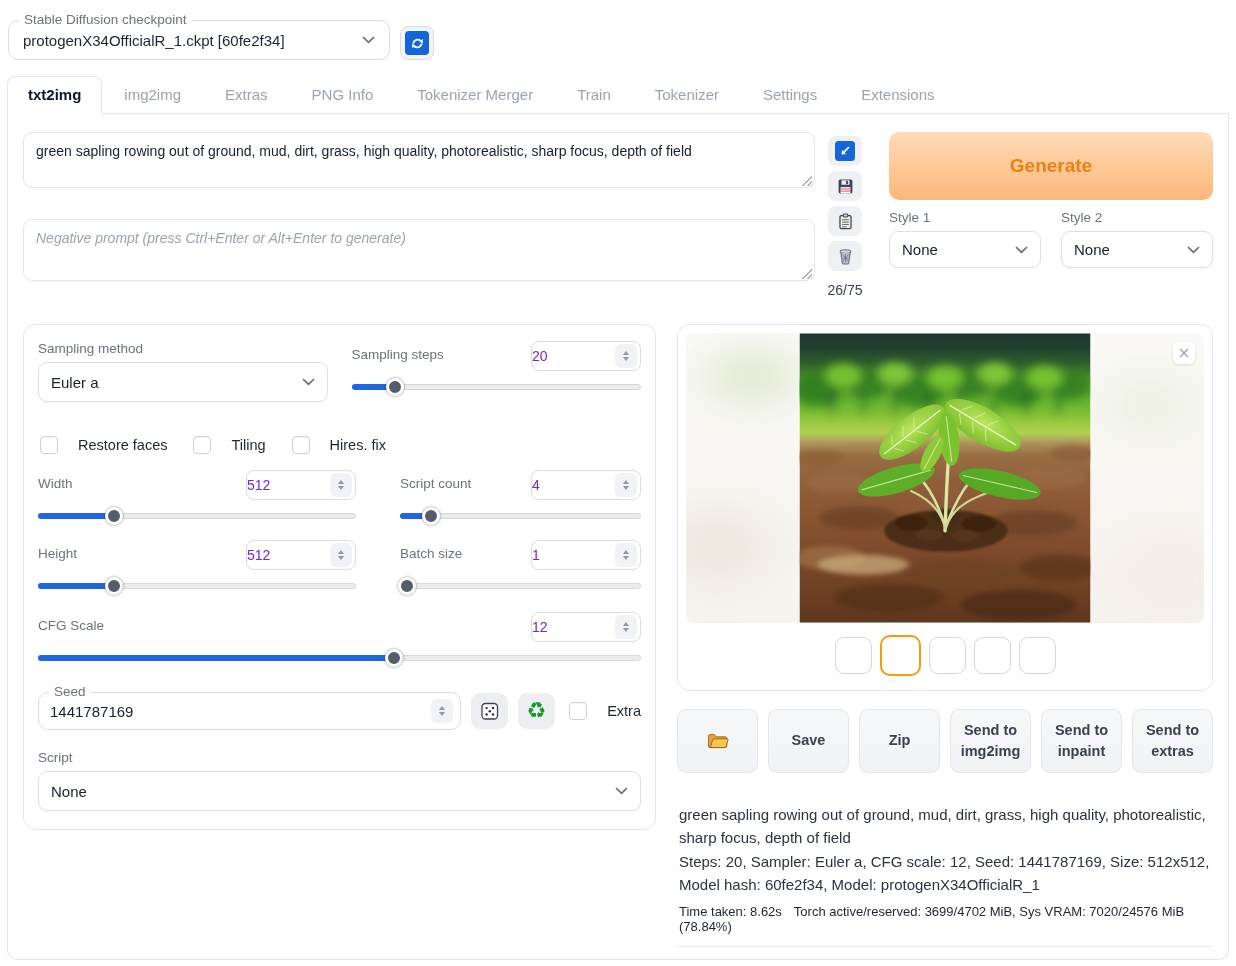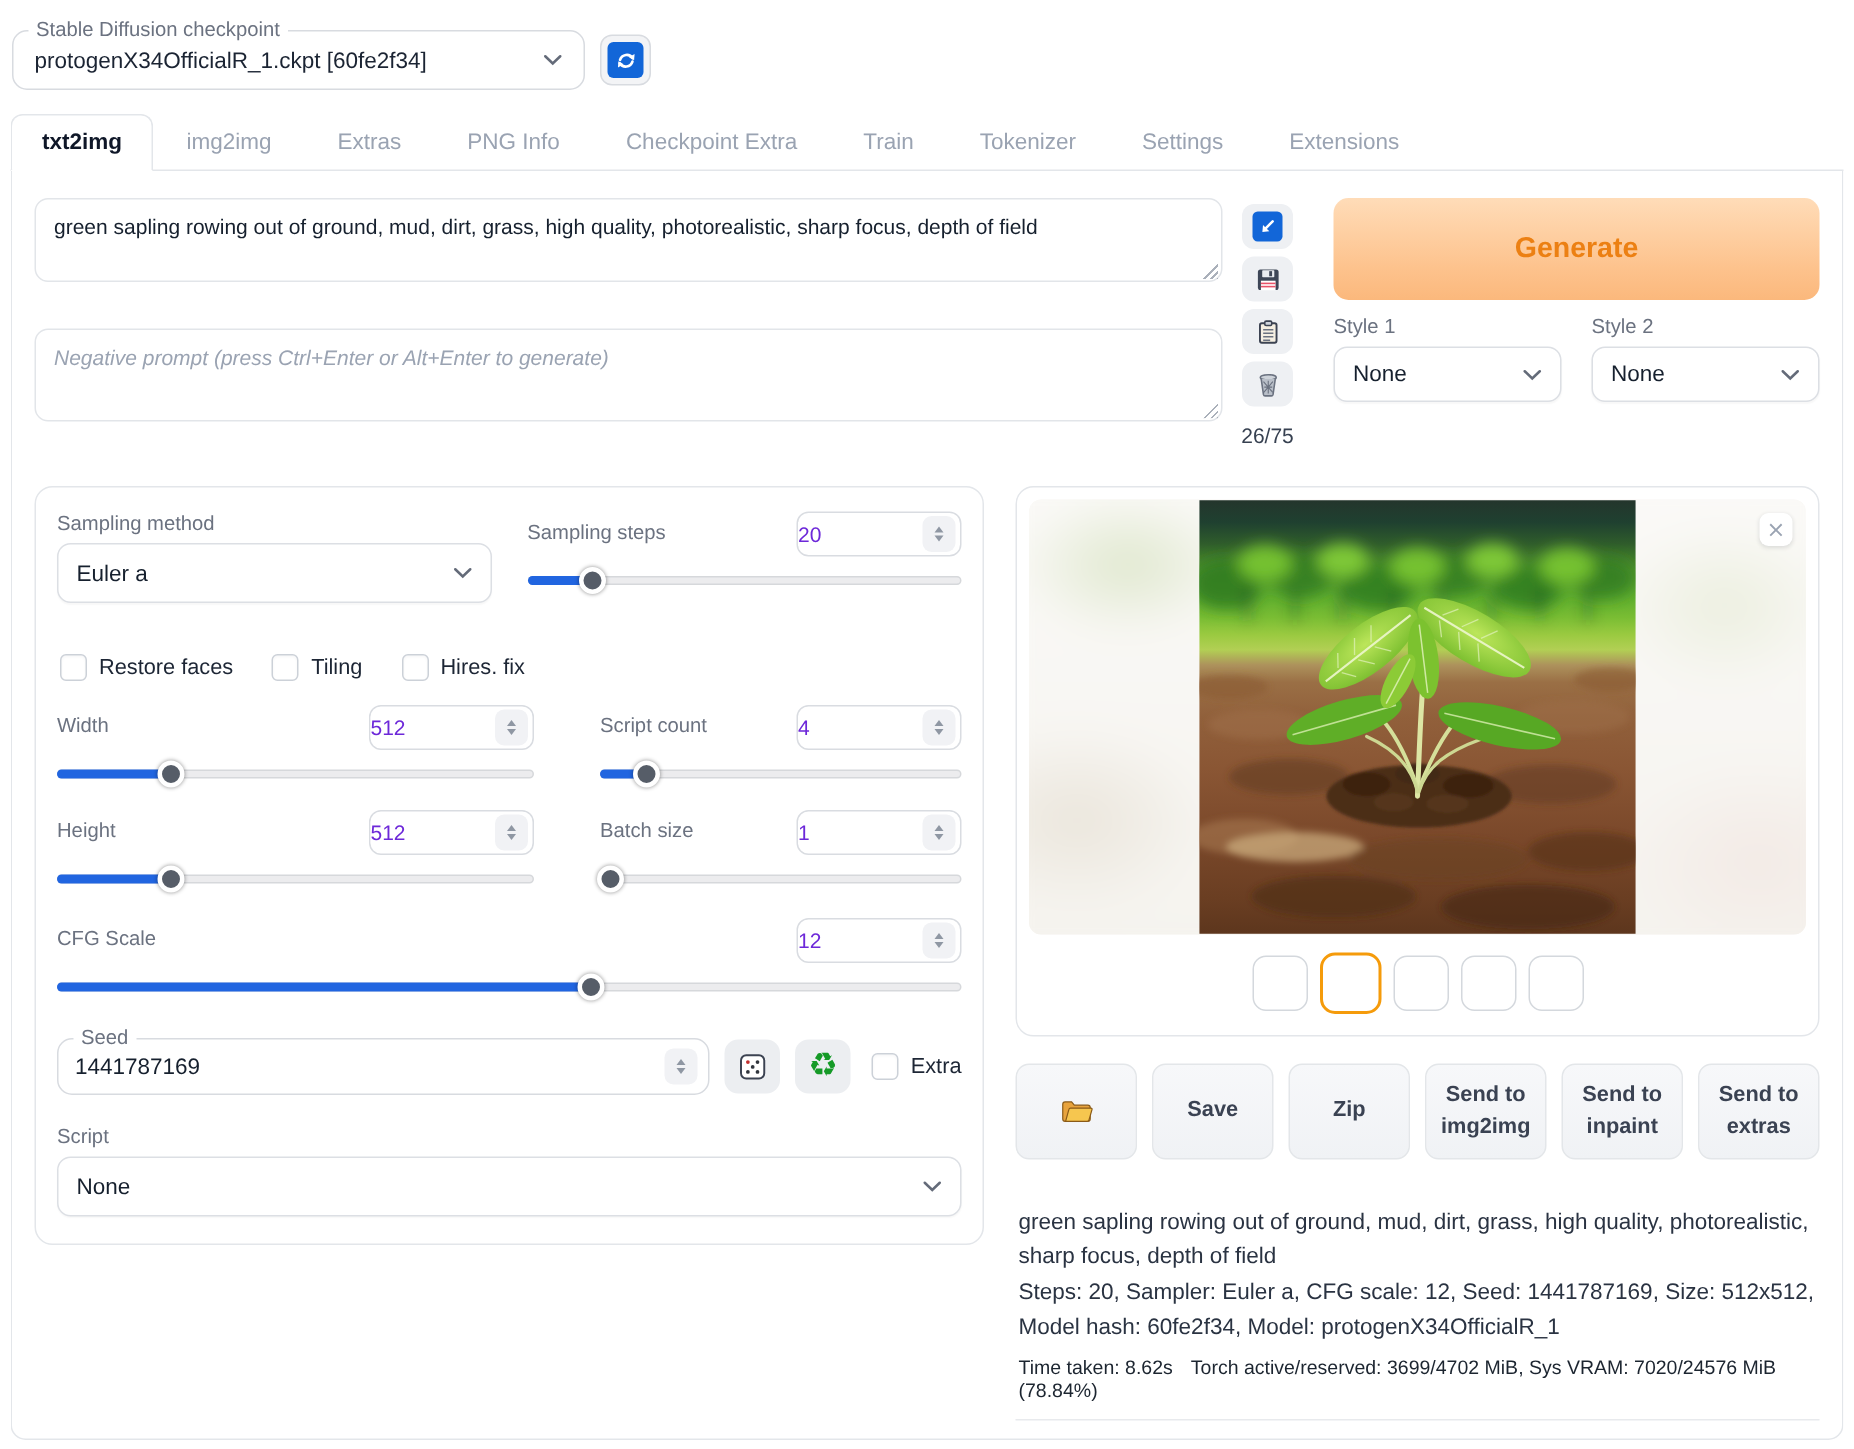--- a/index.html
+++ b/index.html
@@ -6,21 +6,21 @@
   html,body { background:#fff; }
   body {
     width: 1236px; height: 966px;
     font-family: "Liberation Sans", "DejaVu Sans", sans-serif;
     color:#1f2937; font-size:14px;
     position: relative; overflow: hidden;
   }
   .app { padding: 10px 7px 0 7px; }
 
   
-  .checkpoint-row { display:flex; align-items:flex-start; gap:10px; margin:2px 1px 16px 1px; }
+  .checkpoint-row { display:flex; align-items:flex-end; gap:10px; margin:2px 1px 16px 1px; }
   .fieldset { position:relative; border:1px solid #d8dbe0; border-radius:10px; background:#fff; }
   .fieldset .legend {
     position:absolute; top:-9px; left:10px; background:#fff; padding:0 5px;
     font-size:13.5px; color:#6b7280; white-space:nowrap;
   }
   .checkpoint { width:382px; height:40px; display:flex; align-items:center; justify-content:space-between; padding:0 14px; margin-top:8px; cursor:pointer; }
   .checkpoint .val { font-size:15px; color:#1b2433; }
   .icon-btn-blue {
     width:34px; height:34px; margin-top:11px; border:1px solid #d8dbe0; border-radius:8px;
     background:#f3f4f6; display:flex; align-items:center; justify-content:center; cursor:pointer;
@@ -113,21 +113,21 @@
 
   .slider { position:relative; height:20px; margin-top:6px; cursor:pointer; }
   .slider .track { position:absolute; left:0; right:0; top:7px; height:6px; background:#ececee; border:1px solid #d6d8db; border-radius:4px; }
   .slider .fill { position:absolute; left:0; top:7px; height:6px; background:#2165e0; border-radius:4px; }
   .slider .knob {
     position:absolute; top:1px; width:18px; height:18px; border-radius:50%;
     background:#565d68; border:3px solid #fff; box-shadow:0 0 3px rgba(0,0,0,.45);
   }
 
   .checks-row { display:flex; gap:26px; margin:34px 0 16px 2px; }
-  .check { display:flex; align-items:center; gap:8px; cursor:pointer; }
+  .check { display:flex; align-items:center; gap:20px; cursor:pointer; }
   .checkbox { width:18px; height:18px; border:1px solid #ccd1d8; border-radius:4px; background:#fff; box-shadow:inset 0 1px 2px rgba(16,24,40,.04); }
   .check .cb-label { font-size:14.5px; color:#1d2635; }
 
   .dims-grid { display:grid; grid-template-columns:318px 1fr; column-gap:44px; row-gap:14px; margin-top:4px; }
   .cfg-block { margin-top:16px; }
 
   .seed-row { display:flex; align-items:center; gap:10px; margin-top:24px; }
   .seed-fieldset { flex:1; height:38px; display:flex; align-items:center; padding:0 4px 0 0; }
   .seed-fieldset input {
     flex:1; min-width:0; border:none; outline:none; padding-left:11px;
@@ -211,21 +211,21 @@
         </svg>
       </span>
     </button>
   </div>
 
   <div class="tabbar">
     <button class="tab active">txt2img</button>
     <button class="tab">img2img</button>
     <button class="tab">Extras</button>
     <button class="tab">PNG Info</button>
-    <button class="tab">Checkpoint Extra</button>
+    <button class="tab">Tokenizer Merger</button>
     <button class="tab">Train</button>
     <button class="tab">Tokenizer</button>
     <button class="tab">Settings</button>
     <button class="tab">Extensions</button>
   </div>
 
   <div class="content">
 
     <div class="top-row">
       <div class="prompts">

